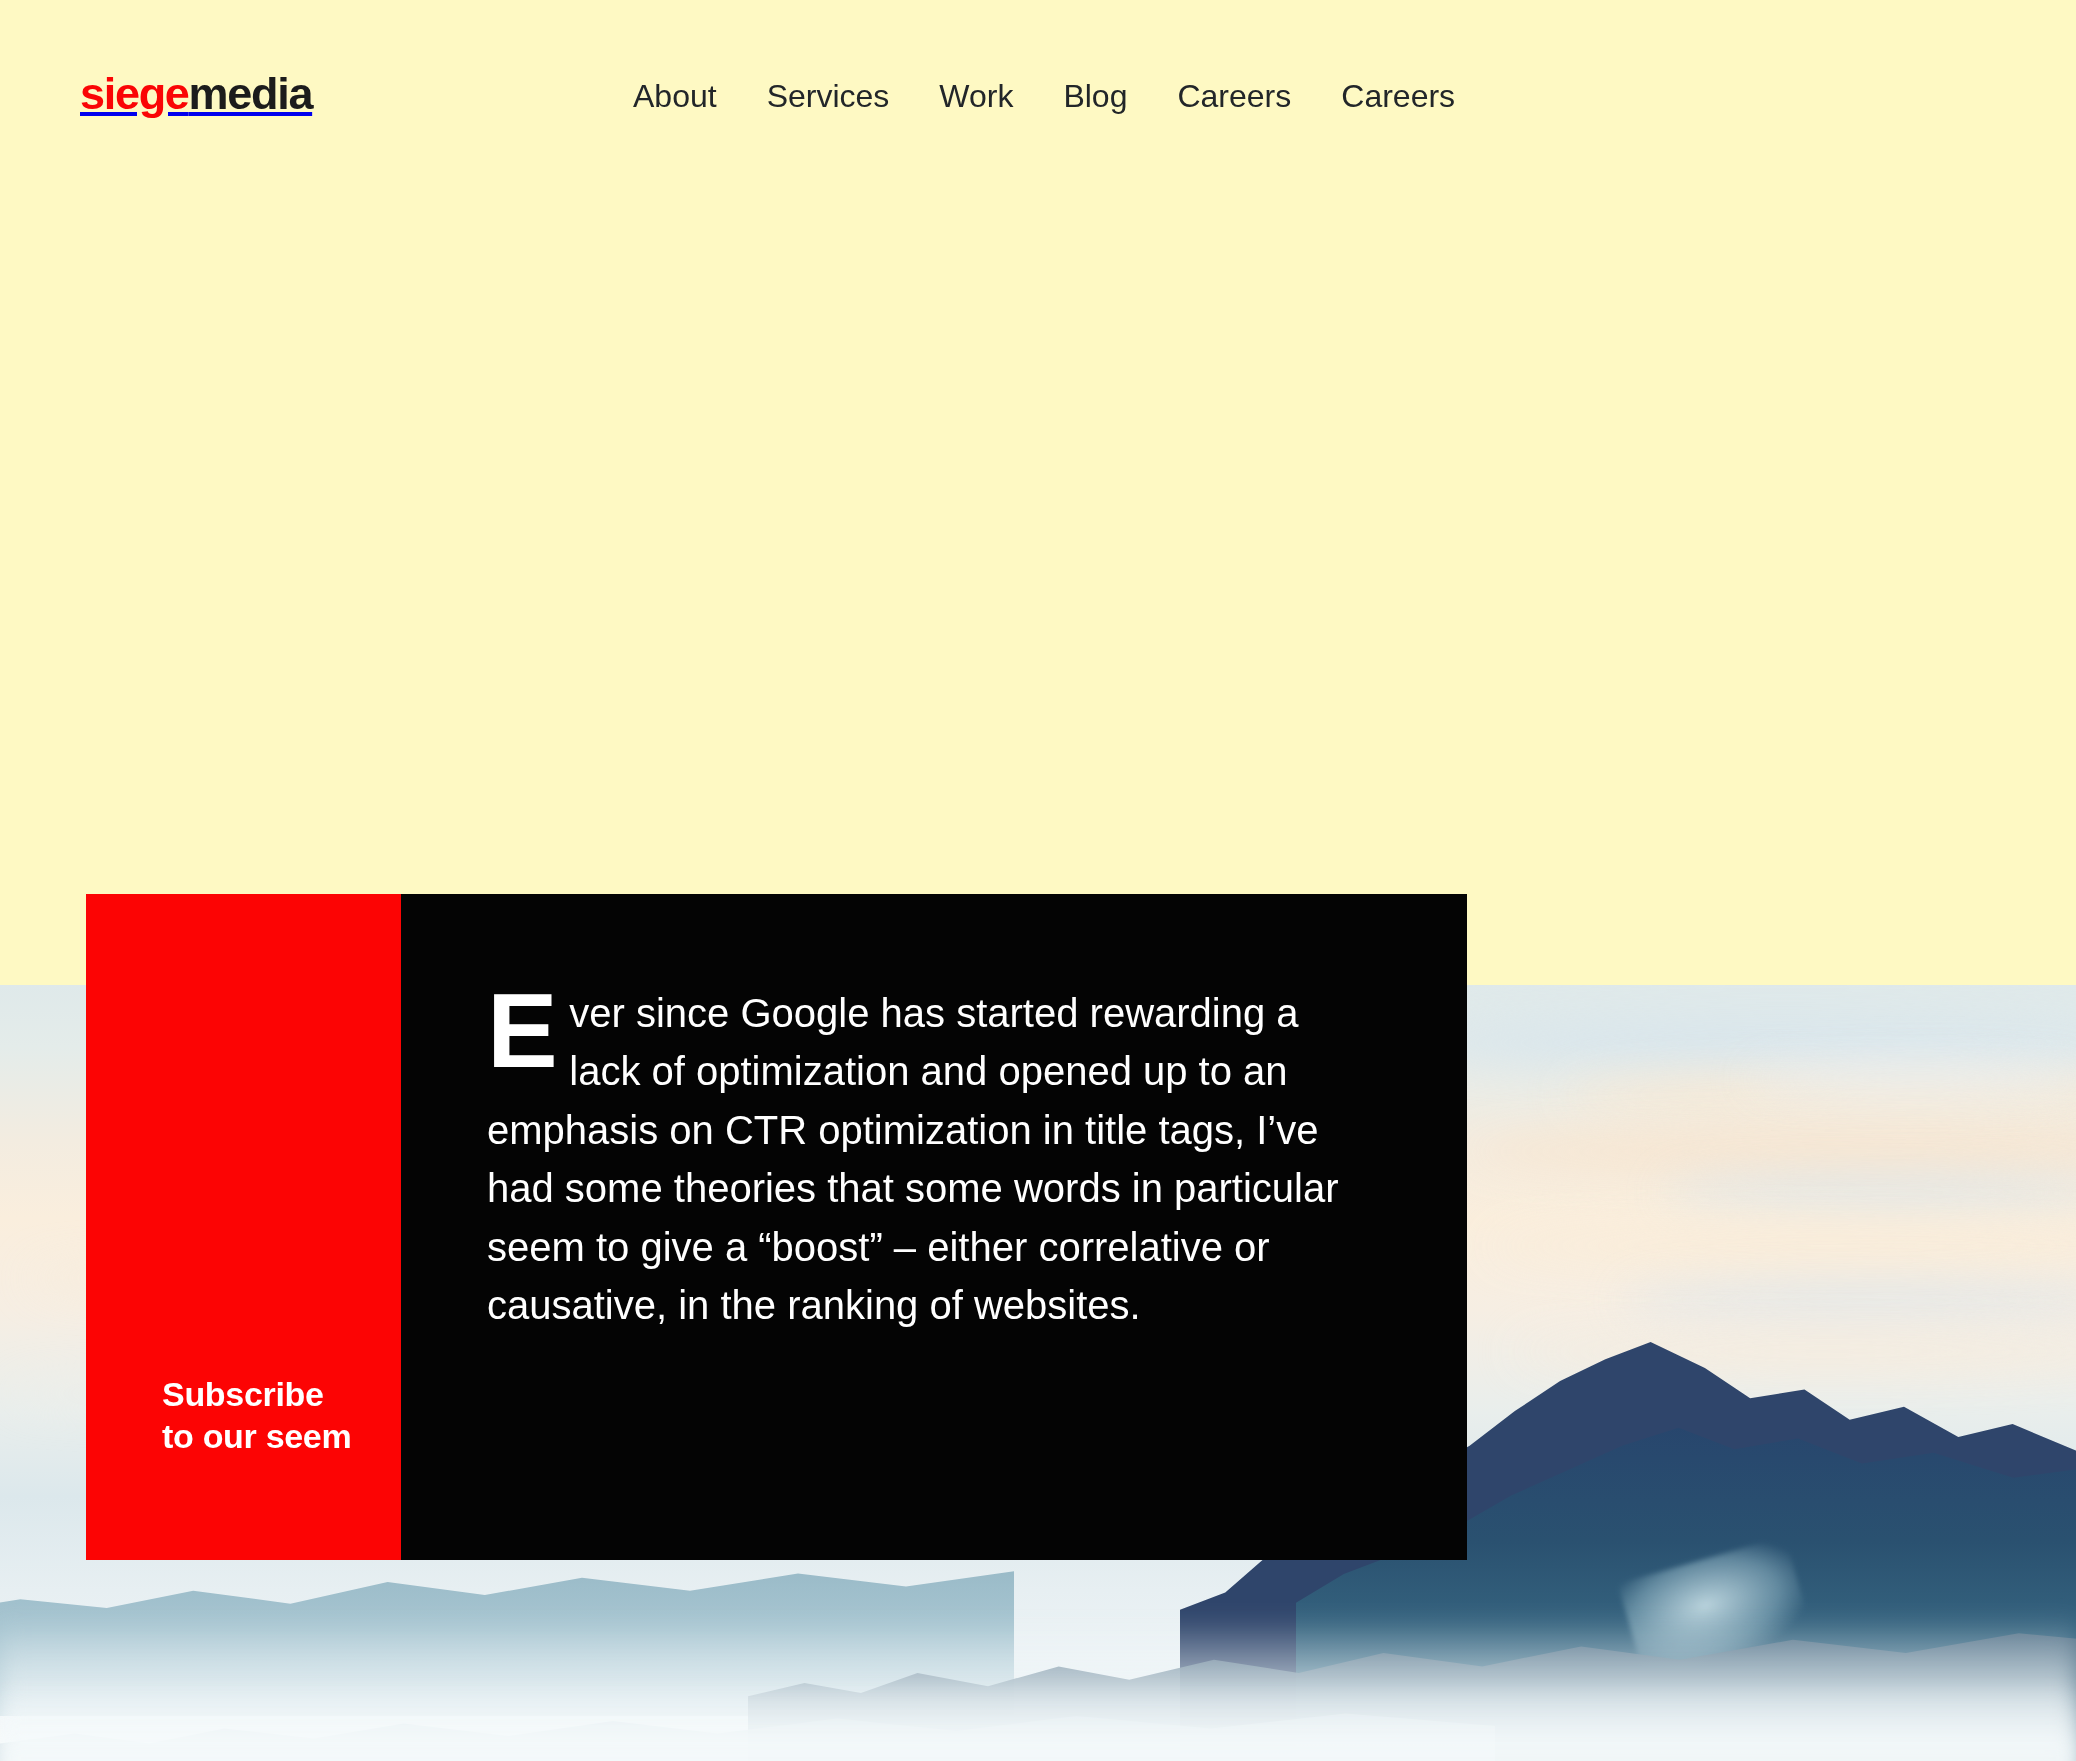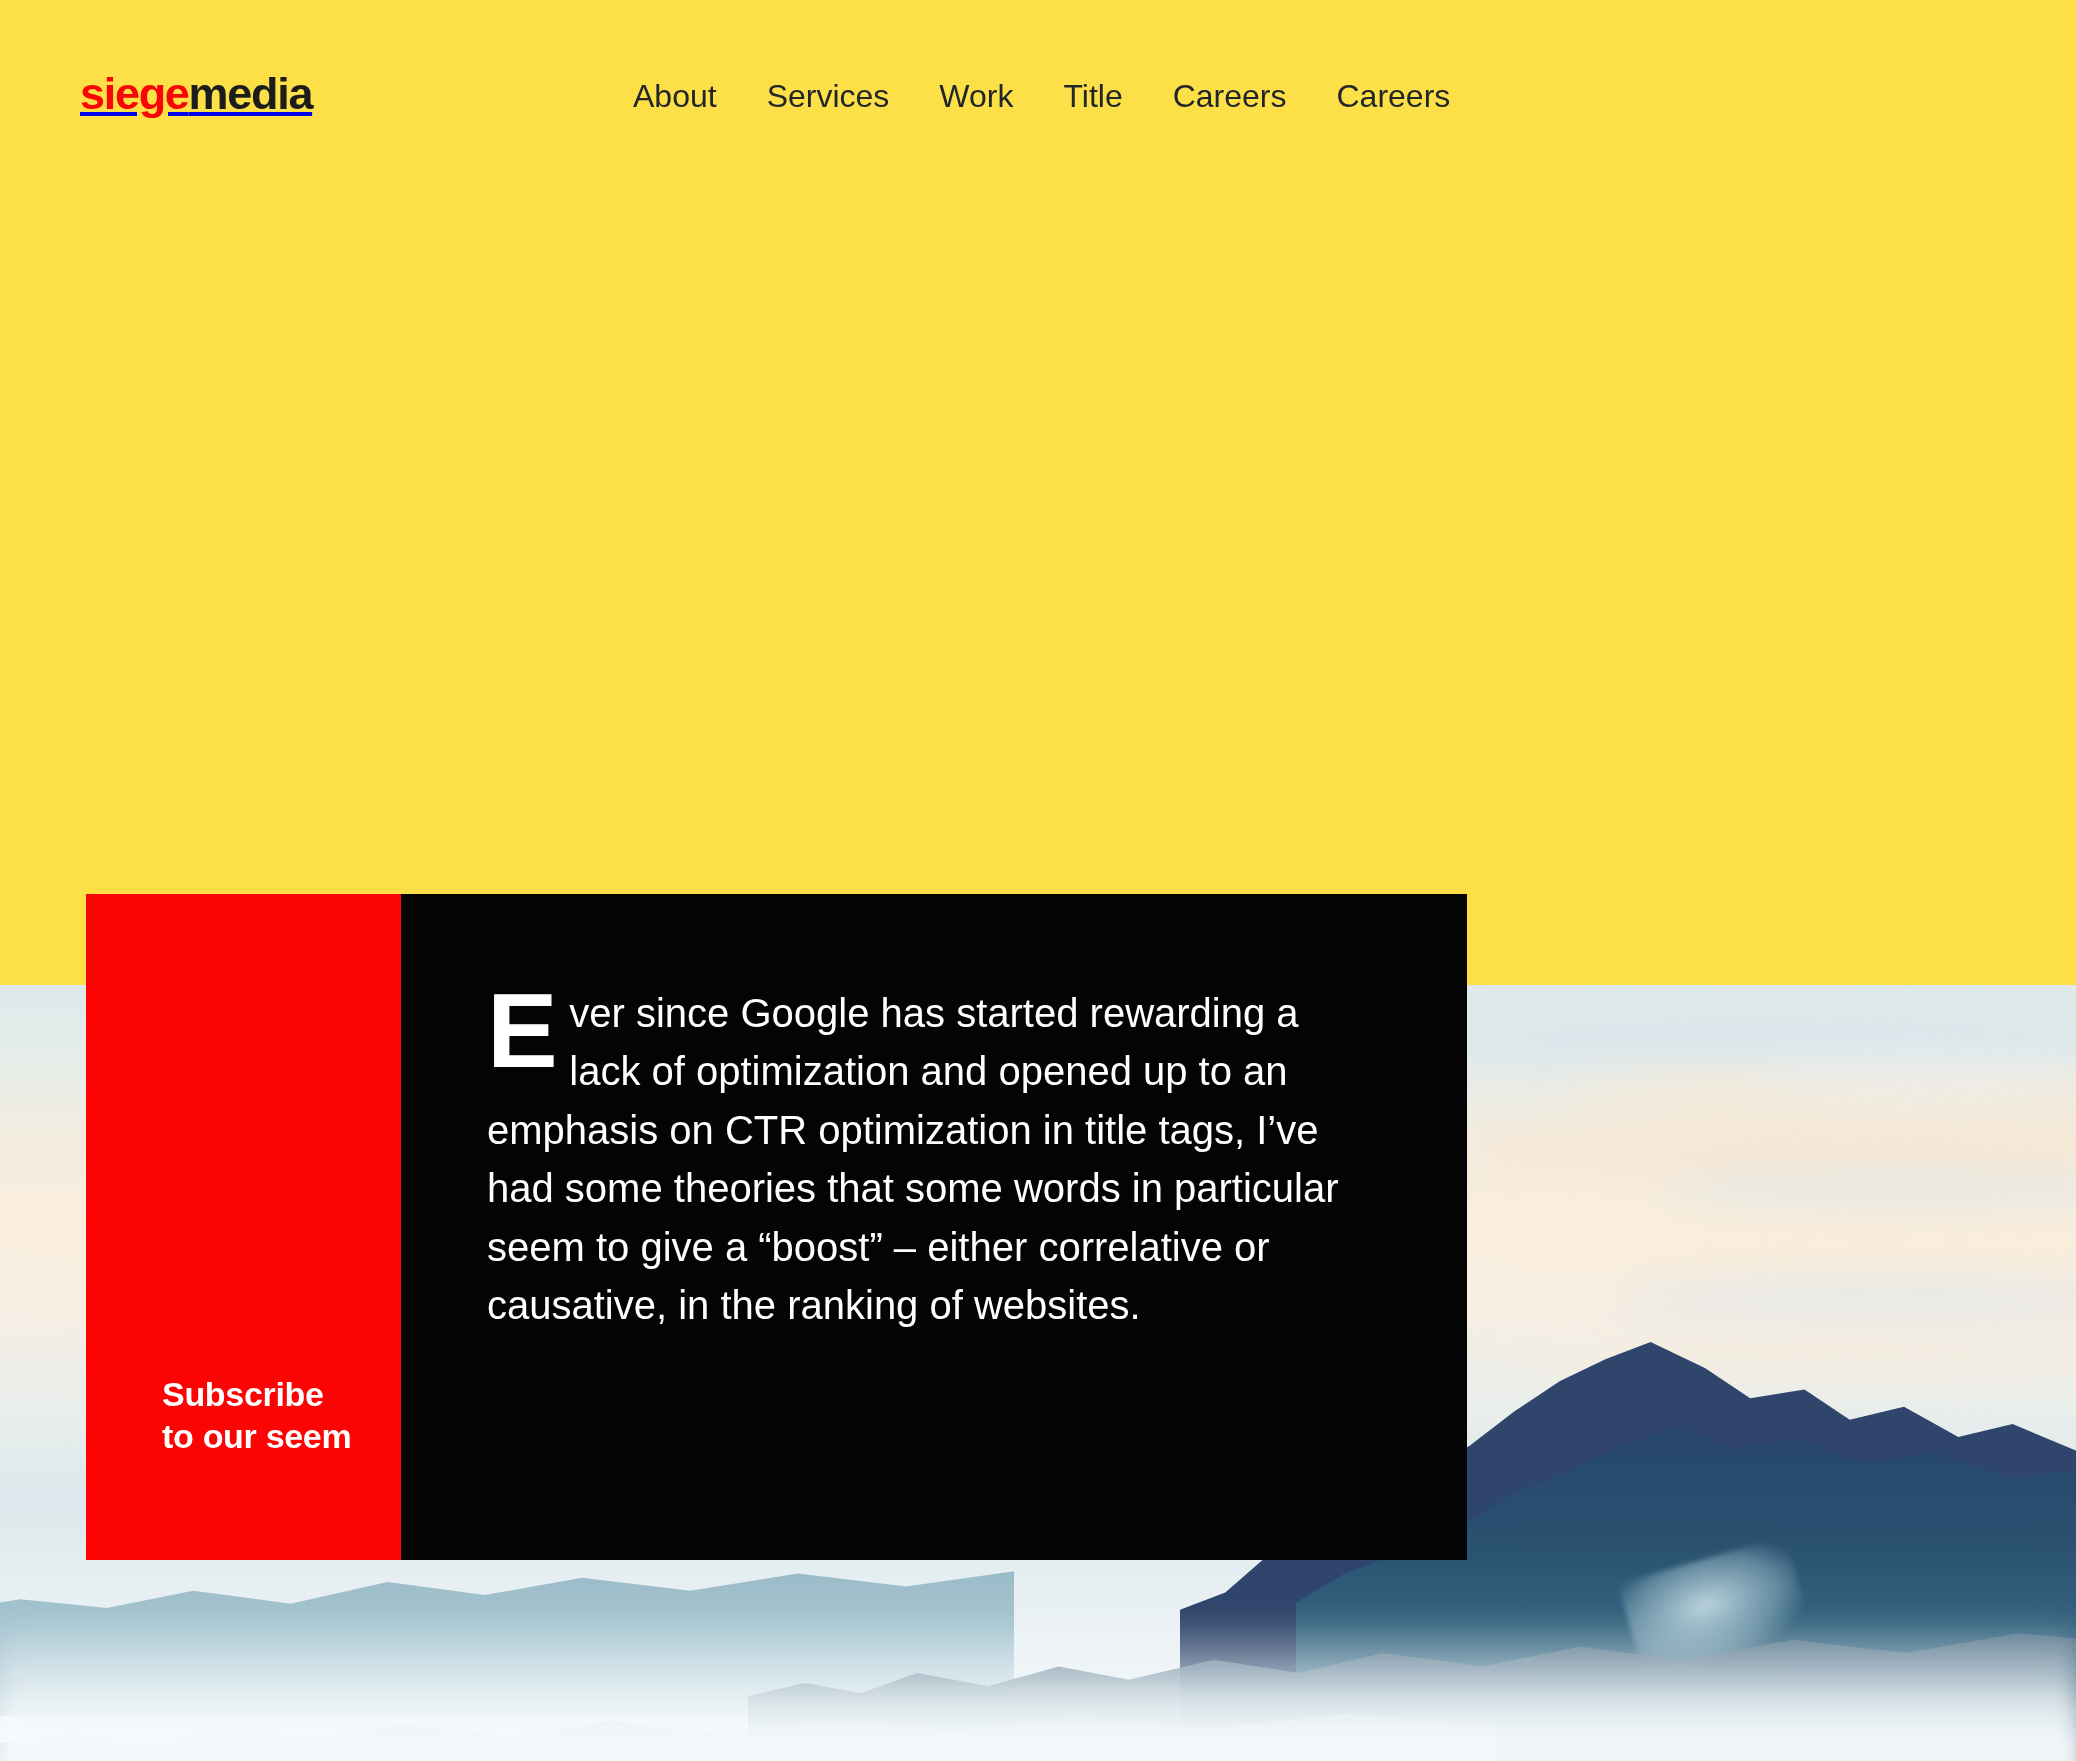--- a/index.html
+++ b/index.html
@@ -9,21 +9,21 @@
     height: 1761px;
     overflow: hidden;
     background: #ffffff;
     font-family: "Liberation Sans", sans-serif;
   }
 
   .page {
     position: relative;
     width: 2077px;
     height: 1761px;
-    background: #fde047;
+    background: #fef9c3;
     overflow: hidden;
   }
 
   
   .hero-photo {
     position: absolute;
     left: 0;
     top: 985px;
     width: 2077px;
     height: 776px;
@@ -291,21 +291,21 @@
 
   <header class="header">
     <a class="logo" href="#">
       <span class="siege">siege</span><span class="media">media</span>
     </a>
 
     <nav class="nav">
       <a href="#">About</a>
       <a href="#">Services</a>
       <a href="#">Work</a>
-      <a href="#">Title</a>
+      <a href="#">Blog</a>
       <a href="#">Careers</a>
       <a href="#">Careers</a>
     </nav>
   </header>
 
 
   <section class="intro-panel">
 
     <div class="subscribe-box">
       <div class="subscribe-label">

